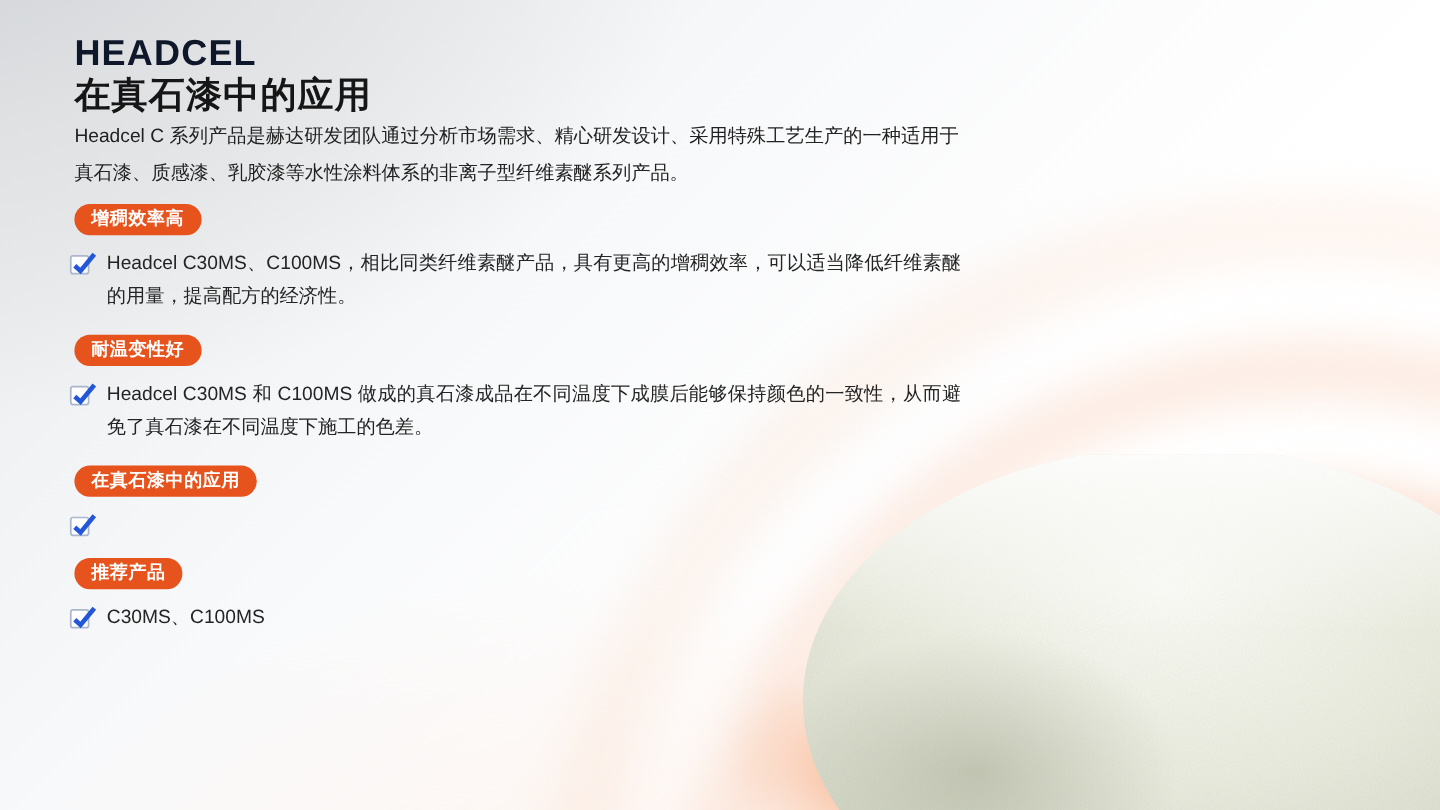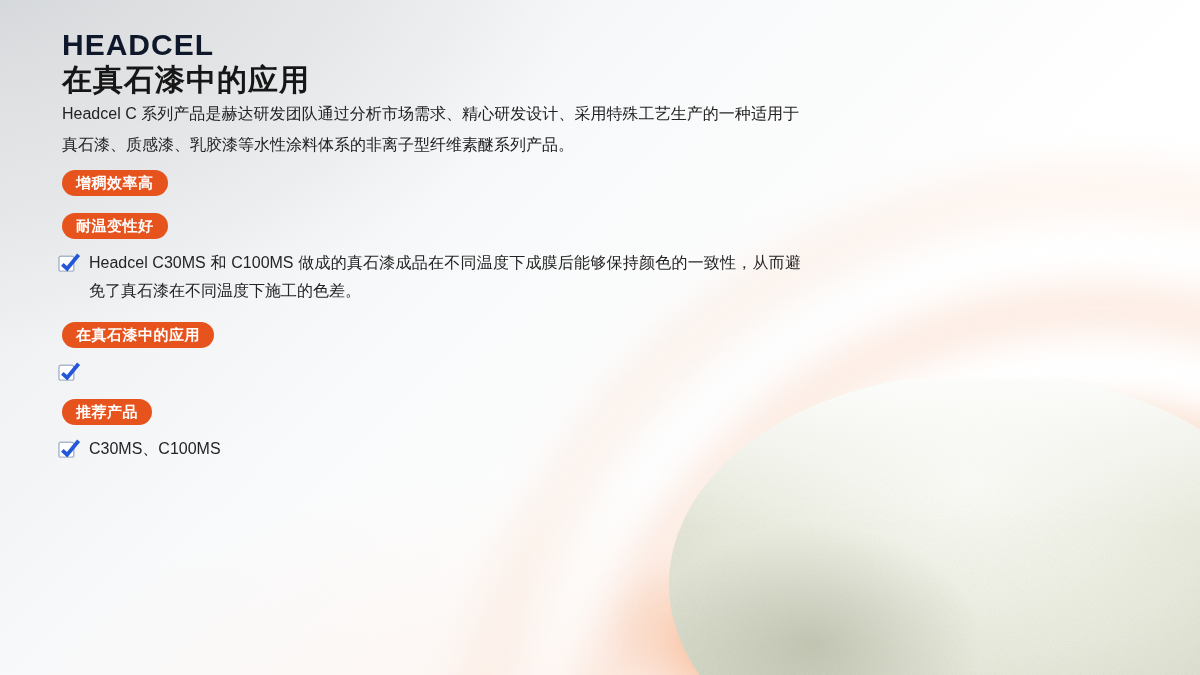--- a/index.html
+++ b/index.html
@@ -89,20 +89,31 @@
 
 <div class="content">
   <div class="brand" style="color: #0f172a;">HEADCEL</div>
   <h1 class="title">在真石漆中的应用</h1>
   <p class="intro">Headcel C 系列产品是赫达研发团队通过分析市场需求、精心研发设计、采用特殊工艺生产的一种适用于真石漆、质感漆、乳胶漆等水性涂料体系的非离子型纤维素醚系列产品。</p>
   <div id="sections">
   <section class="section">
     <div class="badge">
       <span class="badge-label">增稠效率高</span>
     </div>
+    <div class="items">
+  <div class="item">
+    <span class="checkbox">
+      <svg viewBox="0 0 24 22" aria-hidden="true">
+        <rect x="1" y="5" width="15.5" height="15.5" rx="2"></rect>
+        <path d="M4.5 13.5 L9.5 18 L21.5 3.5"></path>
+      </svg>
+    </span>
+    <span class="item-text">Headcel C30MS、C100MS，相比同类纤维素醚产品，具有更高的增稠效率，可以适当降低纤维素醚的用量，提高配方的经济性。</span>
+  </div>
+</div>
   </section>
 
 
   <section class="section">
     <div class="badge">
       <span class="badge-label">耐温变性好</span>
     </div>
     <div class="items">
   <div class="item">
     <span class="checkbox">

